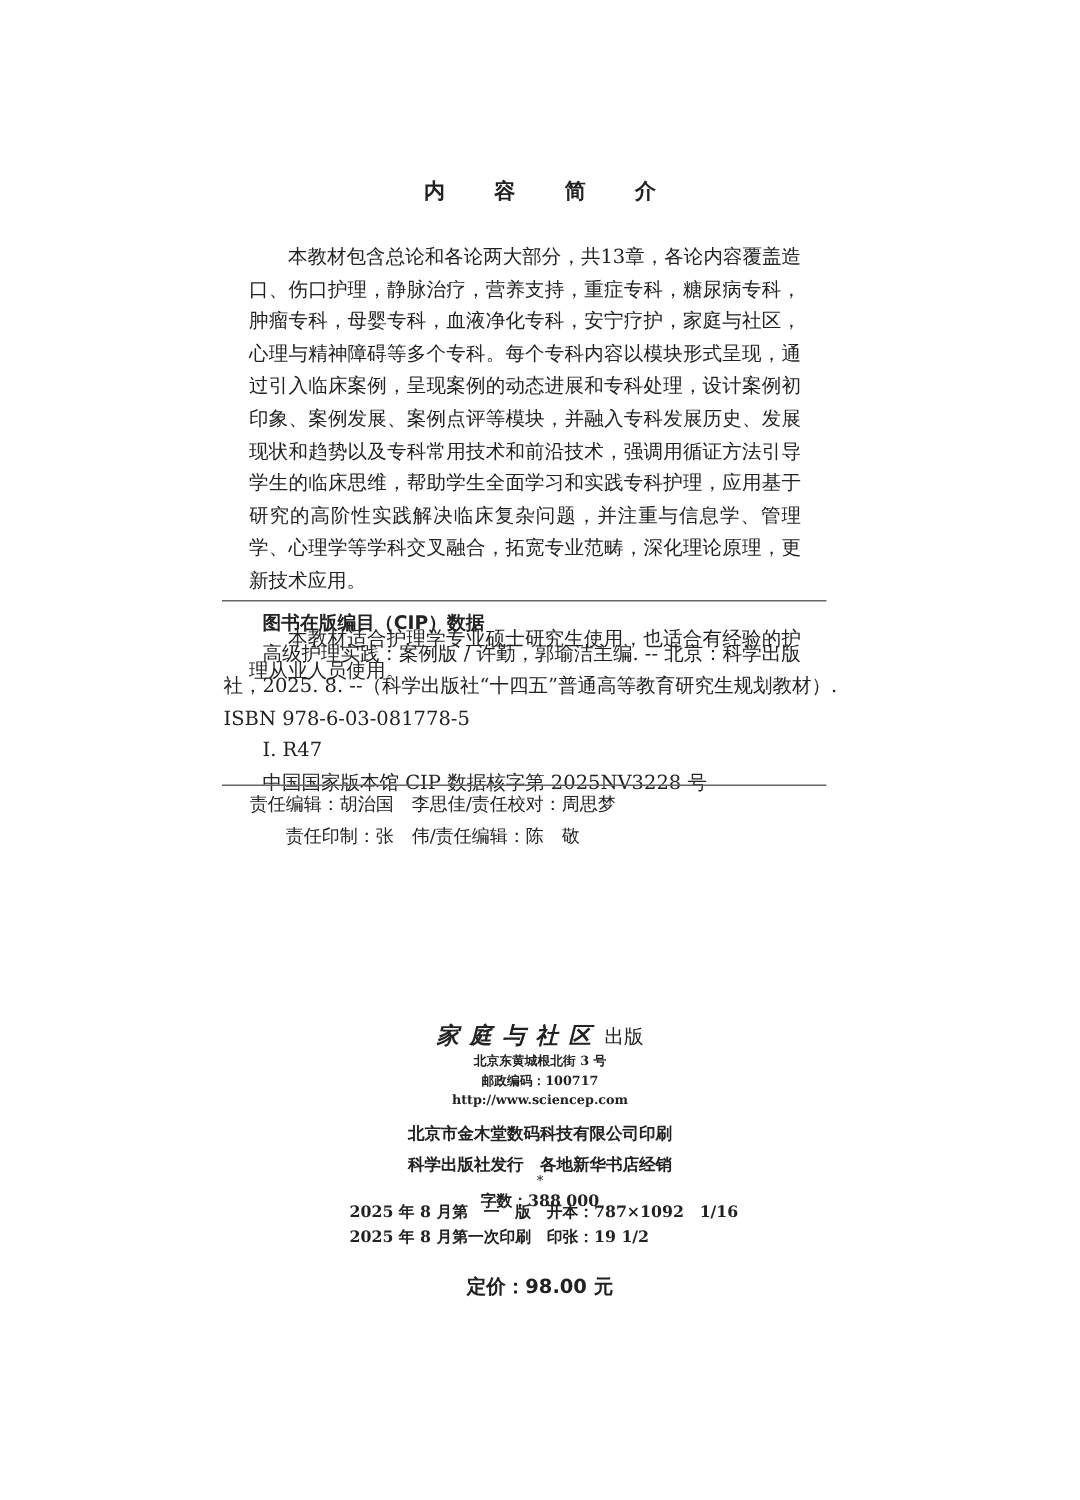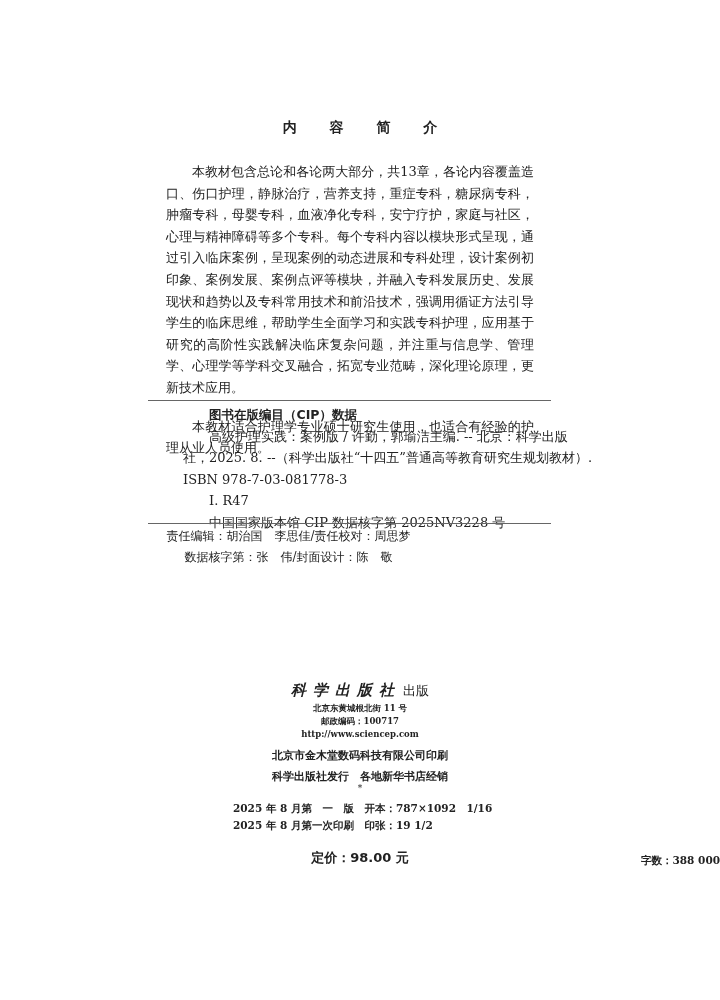--- a/index.html
+++ b/index.html
@@ -7,36 +7,36 @@
          font-family:"DejaVu Serif","Liberation Serif",serif; color:#222; }
   .page { position:absolute; left:0; top:0; width:720px; height:1000px; }
   .title { position:absolute; top:119px; left:0; width:720px; text-align:center;
            font-size:14px; font-weight:bold; letter-spacing:14px; text-indent:14px; }
   .block { position:absolute; left:149px; width:402px; font-size:13px; line-height:21.6px;
            text-align:justify; }
   .summary { top:144px; }
   .summary p { margin:17px; text-indent:26px; }
   .rule { position:absolute; left:148px; width:403px; height:1px; background:#666; }
   .cip { top:404px; }
-  .cip .line { white-space:nowrap;margin-left:34px; }
+  .cip .line { white-space:nowrap; }
   .cip .indent { padding-left:26px; }
   .cip .head { font-family:"DejaVu Sans","Liberation Sans",sans-serif; font-weight:bold; font-size:12.5px; }
   .credits { position:absolute; left:0; width:577px; text-align:center; font-size:12px; line-height:21px; top:526px; }
   .pub { position:absolute; left:0; width:720px; text-align:center; }
   .publogo { top:681px; font-size:15px; font-weight:bold; font-style:italic; letter-spacing:7px; }
   .publogo .suffix { font-style:normal; font-weight:normal; letter-spacing:0; font-size:13px; margin-left:2px;text-align:right; }
   .small { font-size:8.5px; font-weight:bold; line-height:13px; }
   .addr { top:702px; }
   .mid { font-size:11px; line-height:21px; font-weight:bold; font-family:"DejaVu Sans","Liberation Sans",sans-serif; }
   .printer { top:745px;text-align:center; }
   .dot { top:783px; font-size:9px; }
   .spec { position:absolute; left:233px; font-size:10.5px; line-height:17px; white-space:pre; font-weight:bold; }
   .spec1 { top:800px; }
   .spec2 { top:817px; }
-  .words { top:854px; font-size:10.5px; font-weight:bold;text-align:right; }
+  .words { top:794px; font-size:10.5px; font-weight:bold; }
   .price { top:849px; font-size:13px; font-weight:bold; font-family:"DejaVu Sans","Liberation Sans",sans-serif; }
   .notice { top:868px; font-size:13px; }
 </style>
 </head>
 <body>
 
 <div class="page">
 
   <div class="title">内 容 简 介</div>
 
@@ -44,38 +44,38 @@
     <p>本教材包含总论和各论两大部分，共13章，各论内容覆盖造口、伤口护理，静脉治疗，营养支持，重症专科，糖尿病专科，肿瘤专科，母婴专科，血液净化专科，安宁疗护，家庭与社区，心理与精神障碍等多个专科。每个专科内容以模块形式呈现，通过引入临床案例，呈现案例的动态进展和专科处理，设计案例初印象、案例发展、案例点评等模块，并融入专科发展历史、发展现状和趋势以及专科常用技术和前沿技术，强调用循证方法引导学生的临床思维，帮助学生全面学习和实践专科护理，应用基于研究的高阶性实践解决临床复杂问题，并注重与信息学、管理学、心理学等学科交叉融合，拓宽专业范畴，深化理论原理，更新技术应用。</p>
     <p>本教材适合护理学专业硕士研究生使用，也适合有经验的护理从业人员使用。</p>
   </div>
 
   <div class="rule" style="top:400px;"></div>
 
   <div class="block cip">
     <div class="line indent head">图书在版编目（CIP）数据</div>
     <div class="line indent">高级护理实践：案例版 / 许勤，郭瑜洁主编. -- 北京：科学出版</div>
     <div class="line">社，2025. 8. --（科学出版社“十四五”普通高等教育研究生规划教材）.</div>
-    <div class="line">ISBN 978-7-03-081778-3</div>
+    <div class="line">ISBN 978-6-03-081778-5</div>
     <div class="line indent">Ⅰ. R47</div>
     <div class="line indent">中国国家版本馆 CIP 数据核字第 2025NV3228 号</div>
   </div>
 
   <div class="rule" style="top:523px;"></div>
 
   <div class="credits">
     <div>责任编辑：胡治国　李思佳/责任校对：周思梦</div>
-    <div>数据核字第：张　伟/封面设计：陈　敬</div>
+    <div>责任印制：张　伟/责任编辑：陈　敬</div>
   </div>
 
   <div class="pub publogo">
-    <span>科学出版社</span><span class="suffix">出版</span>
+    <span>家庭与社区</span><span class="suffix">出版</span>
   </div>
 
   <div class="pub small addr">
-    <div>北京东黄城根北街 11 号</div>
+    <div>北京东黄城根北街 3 号</div>
     <div>邮政编码：100717</div>
     <div>http://www.sciencep.com</div>
   </div>
 
   <div class="pub mid printer">
     <div>北京市金木堂数码科技有限公司印刷</div>
     <div>科学出版社发行　各地新华书店经销</div>
   </div>
 
   <div class="pub dot">*</div>

